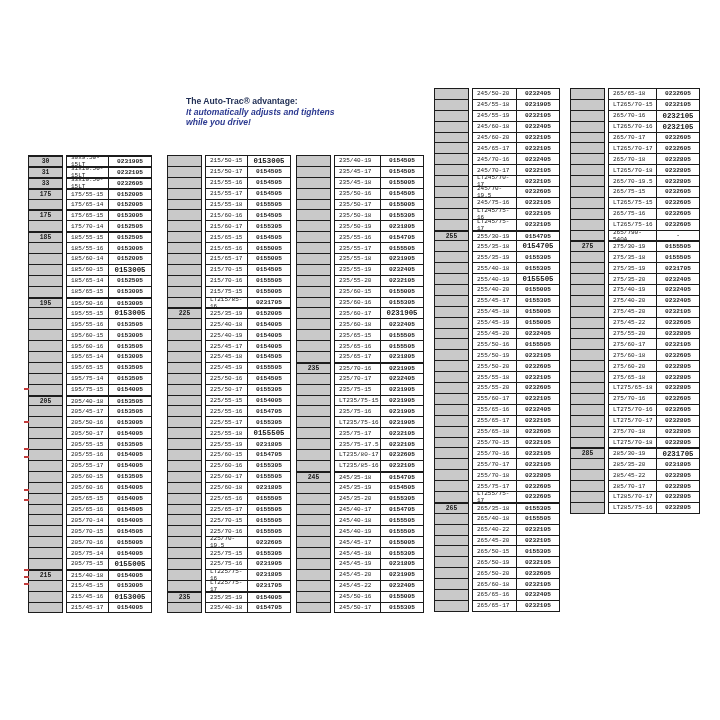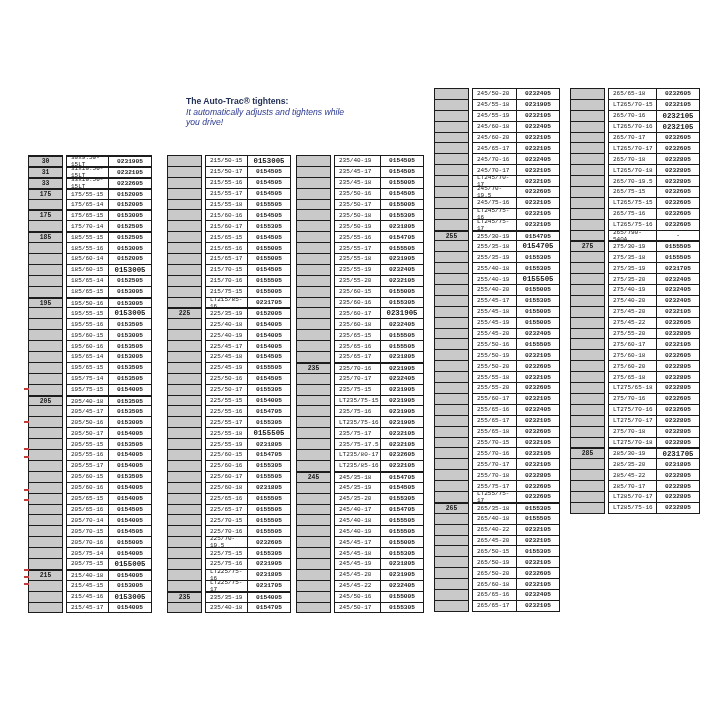--- a/index.html
+++ b/index.html
@@ -1,37 +1,37 @@
 <!DOCTYPE html>
 <html><head>
 <meta charset="utf-8">
 <style>
   html,body{margin:0;padding:0;background:#ffffff;}
   .page{position:relative;width:720px;height:720px;background:#ffffff;overflow:hidden;
         font-family:"Liberation Sans", sans-serif;color:#1a1a1a;}
   .header{position:absolute;left:186px;top:96px;width:170px;line-height:1.25;}
   .title{font-size:8.6px;font-weight:bold;color:#223055;}
-  .subtitle{font-size:8.6px;font-weight:normal;font-style:italic;color:#2b3990;}
+  .subtitle{font-size:8.6px;font-weight:bold;font-style:italic;color:#2b3990;}
   .col{position:absolute;font-family:Liberation Mono, monospace;}
   .row{display:flex;height:11.9px;}
   .row + .row{margin-top:-1px;}
   .cell{box-sizing:border-box;border:1px solid #1c1c1c;display:flex;align-items:center;overflow:hidden;}
   .row.heavy .cell{border-top-width:2px;}
   .lbl{width:35px;background:#c9c9c9;justify-content:center;font-weight:bold;font-size:6.4px;margin-right:3px;flex:none;}
   .size{flex:1;padding-left:4px;font-size:6px;background:#ffffff;}
   .part{width:44px;justify-content:center;font-weight:bold;font-size:6.2px;background:#ffffff;margin-left:-1px;flex:none;}
   .row.hl .part{font-size:7.4px;}
   .mark{position:absolute;left:24px;width:5px;height:2px;background:#c23b3b;}
 </style>
 </head>
 <body>
 
 <div class="page">
   <div class="header">
-    <div class="title">The Auto-Trac® tightens:</div>
+    <div class="title">The Auto-Trac® advantage:</div>
     <div class="subtitle">It automatically adjusts and tightens while you drive!</div>
   </div>
   <div id="columns-root">
       <div class="col" style="left: 28px; top: 155px; width: 124px;">
         <div class="row heavy">
           <div class="cell lbl">30</div>
           <div class="cell size">30x9.50-15LT</div>
           <div class="cell part">0231905</div>
         </div>
         <div class="row heavy">

